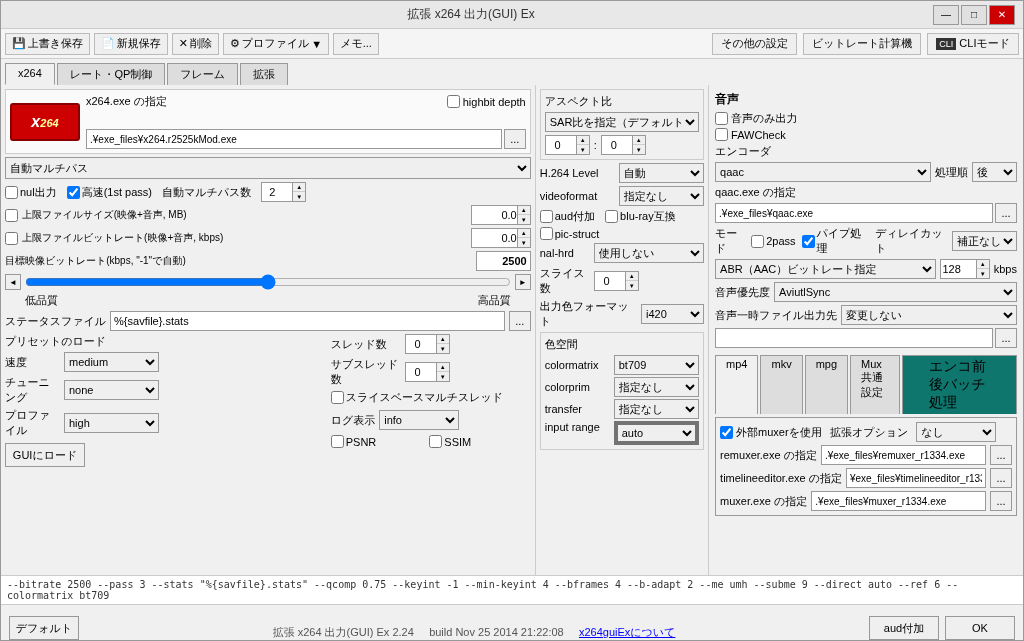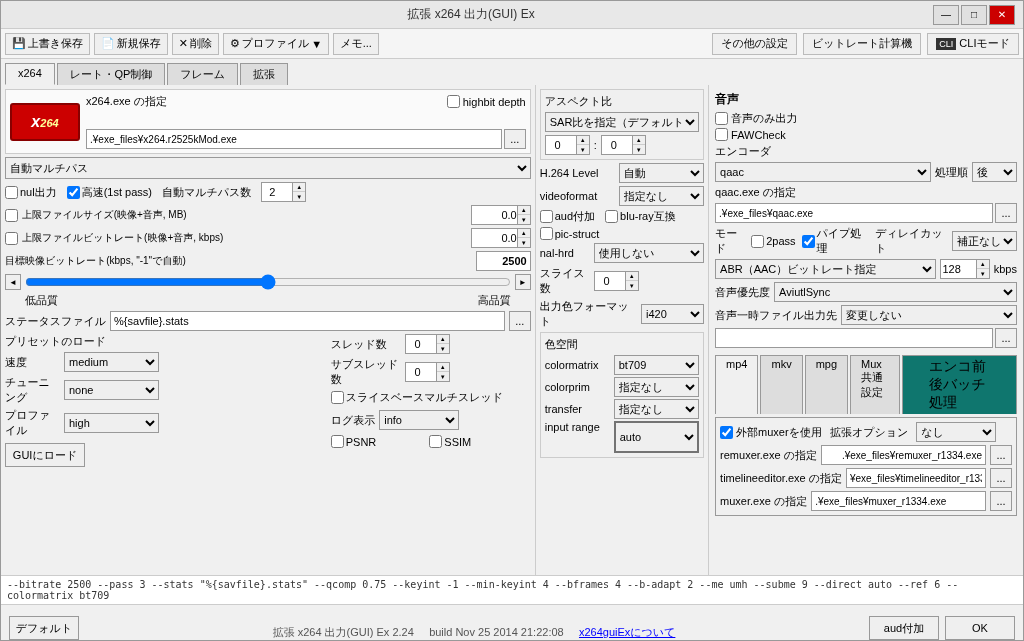--- a/index.html
+++ b/index.html
@@ -361,21 +361,21 @@
           </select>
         </div>
         <div style="display:flex; align-items:center; gap:4px; margin-top:2px;">
           <span style="width:65px; font-size:11px;">transfer</span>
           <select style="flex:1; height:20px; border:1px solid #999;">
             <option>指定なし</option>
           </select>
         </div>
         <div style="display:flex; align-items:flex-start; gap:4px; margin-top:2px;">
           <span style="width:65px; font-size:11px;">input range</span>
-          <select style="flex:1; height:32px; border:2px solid #737373;">
+          <select style="flex:1; height:24px; border:4px solid #737373;">
             <option>auto</option>
           </select>
         </div>
       </div>
     </div>
 
     <div style="flex:1; padding:6px; display:flex; flex-direction:column; gap:3px;">
 
       <div style="font-size:12px; font-weight:bold;">音声</div>
 
@@ -472,21 +472,21 @@
             <span>外部muxerを使用</span>
           </div>
           <span>拡張オプション</span>
           <select style="width:80px; height:20px; border:1px solid #999;">
             <option>なし</option>
           </select>
         </div>
 
         <div style="display:flex; align-items:center; gap:4px;">
           <span style="font-size:11px; white-space:nowrap;">remuxer.exe の指定</span>
-          <input type="text" style="flex: 1 1 0%; height: 20px; border: 1px solid rgb(153, 153, 153); padding: 0px 3px; font-size: 10px; text-align: right;" value=".¥exe_files¥remuxer_r1334.exe">
+          <input type="text" style="flex: 1 1 0%; height: 20px; border: 1px solid rgb(153, 153, 153); padding: 0px 3px; font-size: 10px;" value=".¥exe_files¥remuxer_r1334.exe">
           <button style="width:22px; height:20px; border:1px solid #999; background:#efefef; cursor:pointer;">...</button>
         </div>
 
         <div style="display:flex; align-items:center; gap:4px;">
           <span style="font-size:11px; white-space:nowrap;">timelineeditor.exe の指定</span>
           <input type="text" style="flex: 1 1 0%; height: 20px; border: 1px solid rgb(153, 153, 153); padding: 0px 3px; font-size: 10px;" value="¥exe_files¥timelineeditor_r1334.exe">
           <button style="width:22px; height:20px; border:1px solid #999; background:#efefef; cursor:pointer;">...</button>
         </div>
 
         <div style="display:flex; align-items:center; gap:4px;">

